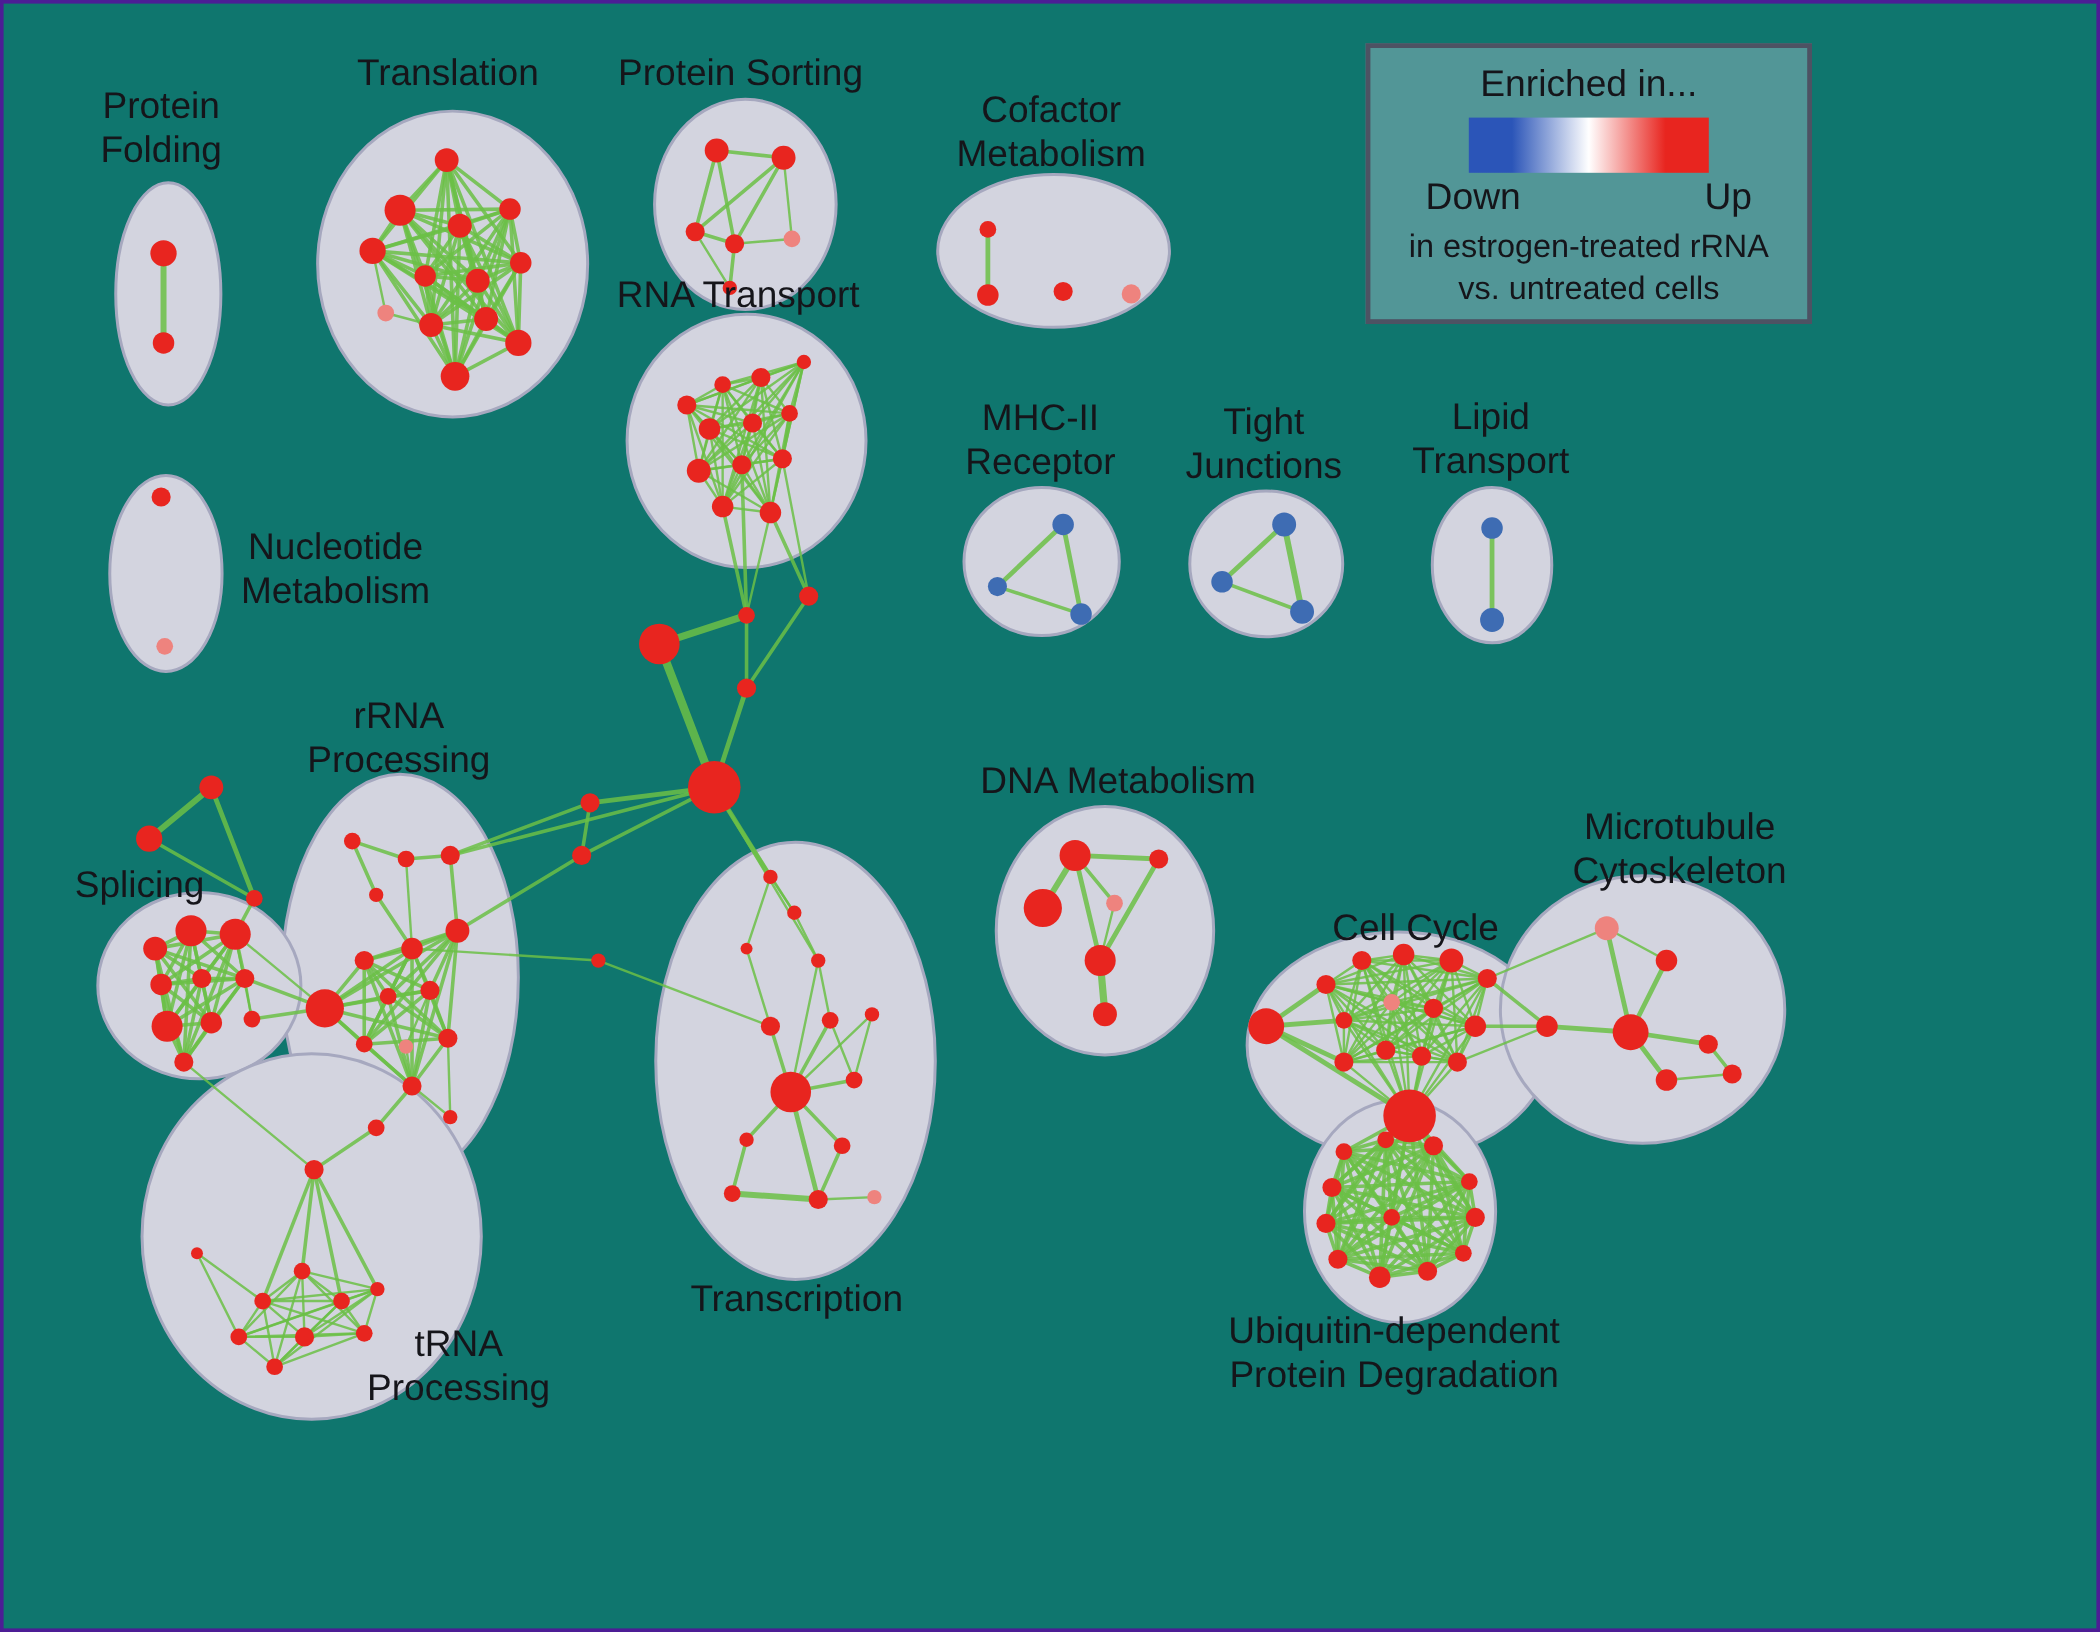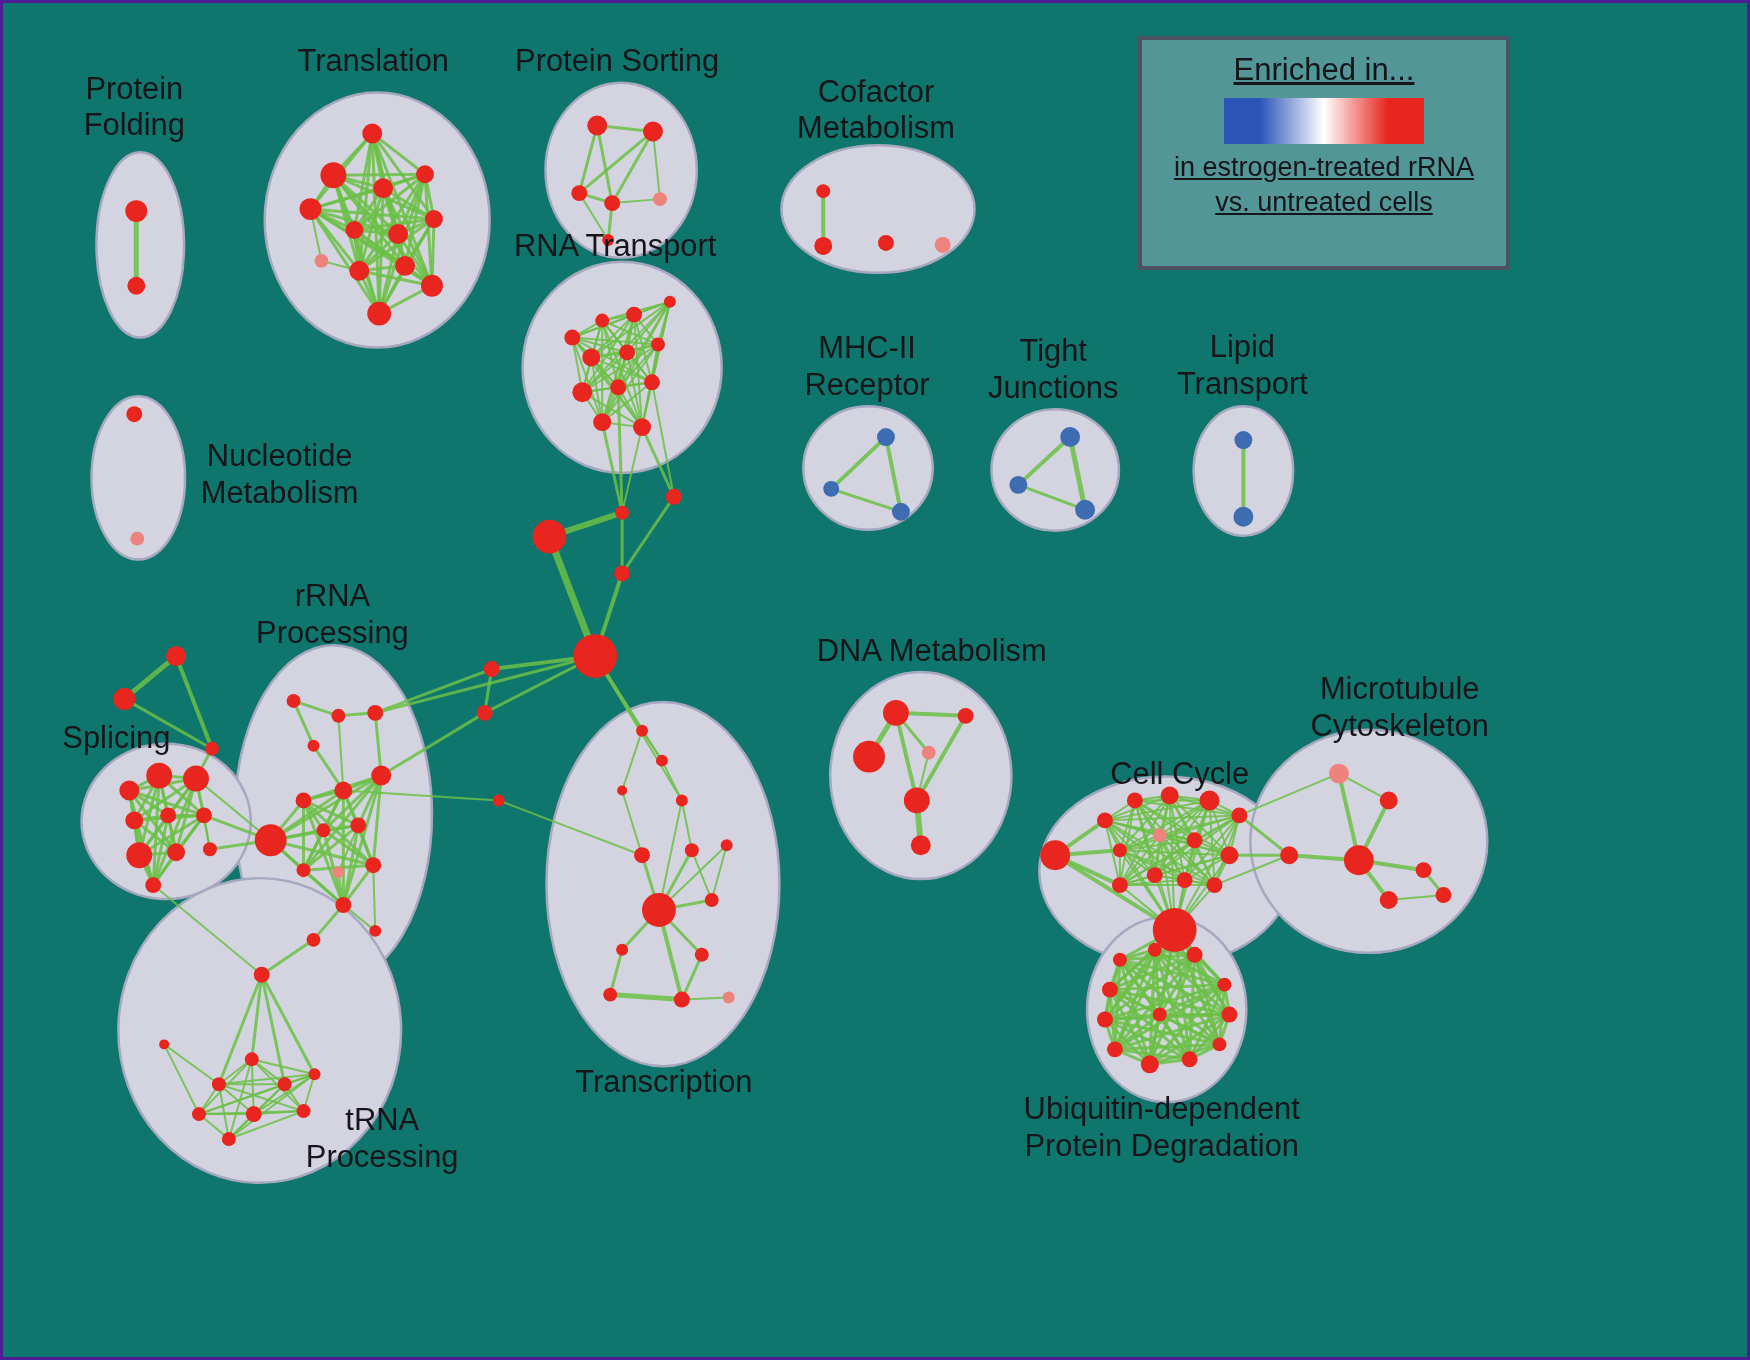--- a/index.html
+++ b/index.html
@@ -23,21 +23,20 @@
     position: absolute;
     left: 1135px;
     top: 33px;
     width: 372px;
     height: 234px;
     border: 4px solid #4d5263;
     box-sizing: border-box;
     text-align: center;
     color: #15151a;
     background: rgba(210, 212, 228, 0.35);
-    text-decoration: underline;
   }
   .legend-title { font-size: 31px; margin-top: 12px; }
   .legend-gradient { width: 200px; height: 46px; margin: 10px auto 0 auto; }
   .legend-downup {
     width: 272px;
     margin: 2px auto 0 auto;
     display: flex;
     justify-content: space-between;
     font-size: 31px;
   }
@@ -743,17 +742,21 @@
       <text x="663" y="1094" text-anchor="middle" class="cluster-label"><tspan x="663" dy="0">Transcription</tspan></text>
       <text x="932" y="661" text-anchor="middle" class="cluster-label"><tspan x="932" dy="0">DNA Metabolism</tspan></text>
       <text x="1181" y="784" text-anchor="middle" class="cluster-label"><tspan x="1181" dy="0">Cell Cycle</tspan></text>
       <text x="1402" y="699" text-anchor="middle" class="cluster-label"><tspan x="1402" dy="0">Microtubule</tspan><tspan x="1402" dy="37">Cytoskeleton</tspan></text>
       <text x="1163" y="1121" text-anchor="middle" class="cluster-label"><tspan x="1163" dy="0">Ubiquitin-dependent</tspan><tspan x="1163" dy="37">Protein Degradation</tspan></text>
     </svg>
 
   <div class="legend">
     <div class="legend-title">Enriched in...</div>
     <div class="legend-gradient" id="legend-gradient" style="background: linear-gradient(90deg, rgb(43, 85, 184) 0%, rgb(43, 85, 184) 18%, rgb(255, 255, 255) 50%, rgb(232, 37, 31) 82%, rgb(232, 37, 31) 100%);"></div>
+    <div class="legend-downup">
+      <span>Down</span>
+      <span>Up</span>
+    </div>
     <div class="legend-caption first">in estrogen-treated rRNA</div>
     <div class="legend-caption">vs. untreated cells</div>
   </div>
 
 </div>
 
 </body></html>

